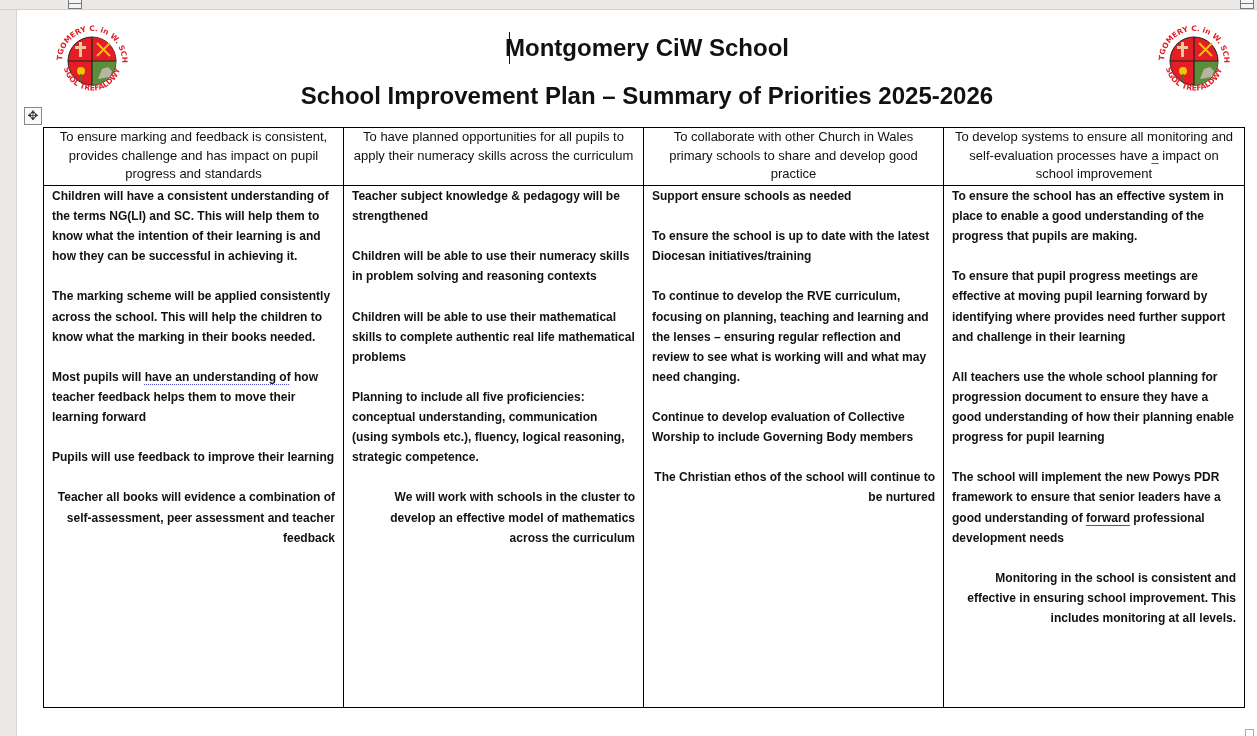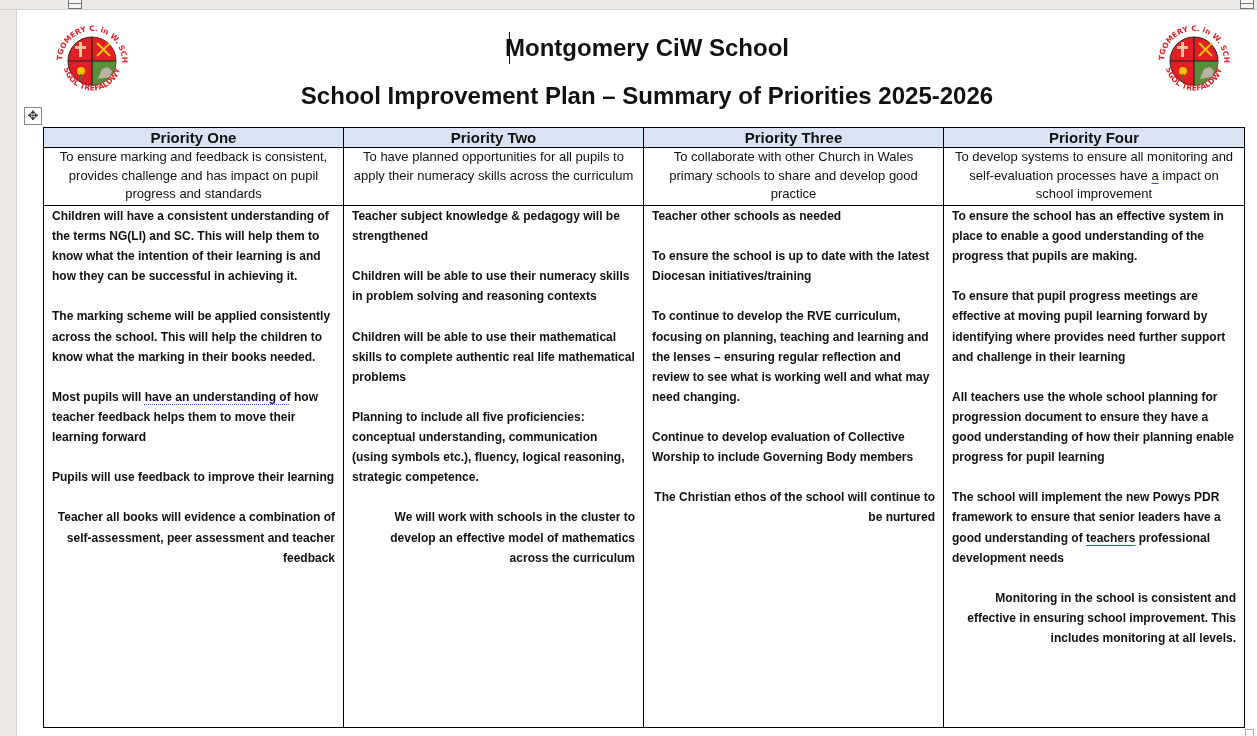--- a/index.html
+++ b/index.html
@@ -149,26 +149,20 @@
   <div class="move-handle">✥</div>
 
   <table class="plan">
     <colgroup>
       <col style="width:300px">
         <col style="width:300px">
         <col style="width:300px">
         <col style="width:301px">
     </colgroup>
     <tbody>
-        <tr>
-      <td class="head">Priority One</td>
-      <td class="head">Priority Two</td>
-      <td class="head">Priority Three</td>
-      <td class="head">Priority Four</td>
-    </tr>
     <tr>
       <td class="aim">To ensure marking and feedback is consistent, provides challenge and has impact on pupil progress and standards</td>
       <td class="aim">To have planned opportunities for all pupils to apply their numeracy skills across the curriculum</td>
       <td class="aim">To collaborate with other Church in Wales primary schools to share and develop good practice</td>
       <td class="aim"><span>To develop systems to ensure all monitoring and self-evaluation processes have </span><span class="spell">a</span><span> impact on school improvement</span></td>
     </tr>
     <tr>
       <td class="body">
         <p class="para">Children will have a consistent understanding of the terms NG(LI) and SC. This will help them to know what the intention of their learning is and how they can be successful in achieving it.</p>
         <p class="para">The marking scheme will be applied consistently across the school. This will help the children to know what the marking in their books needed.</p>
@@ -177,31 +171,31 @@
         <p class="para">Teacher all books will evidence a combination of self-assessment, peer assessment and teacher feedback</p>
       </td>
       <td class="body">
         <p class="para">Teacher subject knowledge &amp; pedagogy will be strengthened</p>
         <p class="para">Children will be able to use their numeracy skills in problem solving and reasoning contexts</p>
         <p class="para">Children will be able to use their mathematical skills to complete authentic real life mathematical problems</p>
         <p class="para">Planning to include all five proficiencies: conceptual understanding, communication (using symbols etc.), fluency, logical reasoning, strategic competence.</p>
         <p class="para">We will work with schools in the cluster to develop an effective model of mathematics across the curriculum</p>
       </td>
       <td class="body">
-        <p class="para">Teacher other schools as needed</p>
+        <p class="para">Support ensure schools as needed</p>
         <p class="para">To ensure the school is up to date with the latest Diocesan initiatives/training</p>
-        <p class="para">To continue to develop the RVE curriculum, focusing on planning, teaching and learning and the lenses – ensuring regular reflection and review to see what is working well and what may need changing.</p>
+        <p class="para">To continue to develop the RVE curriculum, focusing on planning, teaching and learning and the lenses – ensuring regular reflection and review to see what is working will and what may need changing.</p>
         <p class="para">Continue to develop evaluation of Collective Worship to include Governing Body members</p>
         <p class="para">The Christian ethos of the school will continue to be nurtured</p>
       </td>
       <td class="body">
         <p class="para">To ensure the school has an effective system in place to enable a good understanding of the progress that pupils are making.</p>
         <p class="para">To ensure that pupil progress meetings are effective at moving pupil learning forward by identifying where provides need further support and challenge in their learning</p>
         <p class="para">All teachers use the whole school planning for progression document to ensure they have a good understanding of how their planning enable progress for pupil learning</p>
-        <p class="para"><span>The school will implement the new Powys PDR framework to ensure that senior leaders have a good understanding of </span><span class="spell">teachers</span><span> professional development needs</span></p>
+        <p class="para"><span>The school will implement the new Powys PDR framework to ensure that senior leaders have a good understanding of </span><span class="spell">forward</span><span> professional development needs</span></p>
         <p class="para">Monitoring in the school is consistent and effective in ensuring school improvement. This includes monitoring at all levels.</p>
       </td>
     </tr>
   </tbody>
     </table>
 
   <div class="resize-handle"></div>
 </div>
 
 </body></html>

